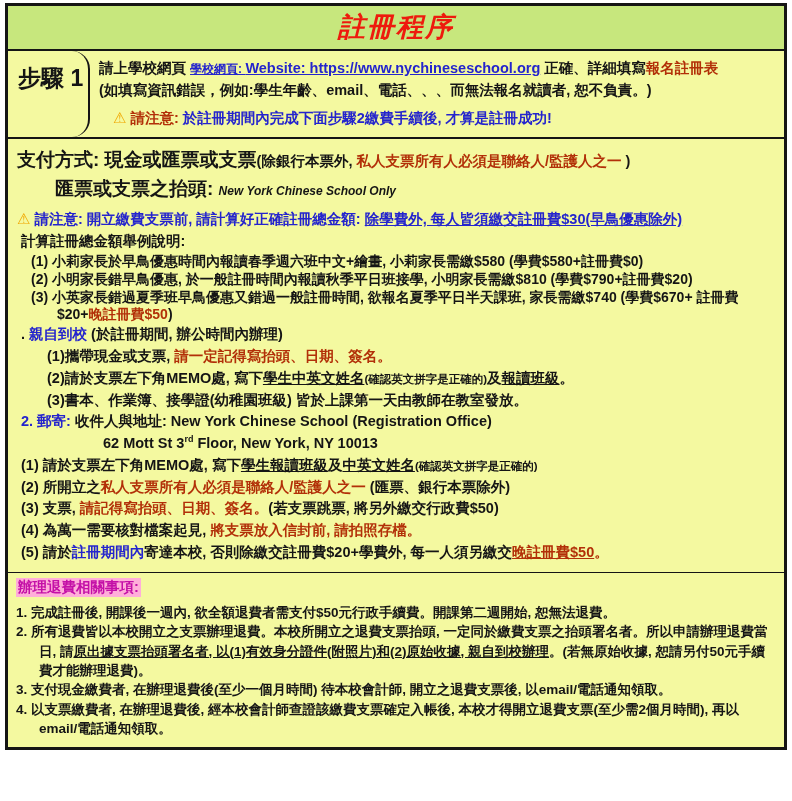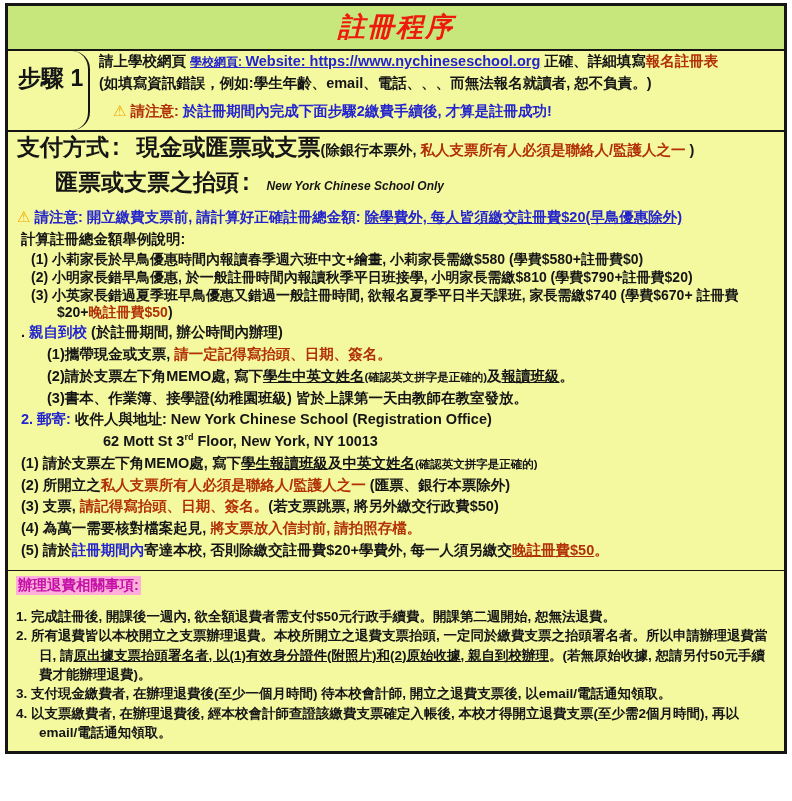--- a/index.html
+++ b/index.html
@@ -2,45 +2,45 @@
 <html style="--red: #b23008; --blue: #2424cd; --title-red: #ee1a0d; --magenta: #c410a7; --highlight-pink: #ffaed9; --cell-bg: #f4f9a0; --title-bg: #c7e77d; --border: #151515; --warn-orange: #f0a800;"><head>
 <meta charset="utf-8">
 <style>
   html,body{margin:0;padding:0;background:#ffffff;}
   body{width:792px;height:801px;font-family:"Liberation Sans","DejaVu Sans",sans-serif;font-weight:bold;color:#151515;}
   .doc{width:776px;margin:3px auto 0;border:3px solid var(--border);background:var(--cell-bg);}
   .title-row{background:var(--title-bg);border-bottom:2px solid var(--border);text-align:center;padding:3px 0 4px;font-style:italic;}
   .title-row span{font-size:27px;color:var(--title-red);letter-spacing:2px;}
   .step-row{display:flex;border-bottom:2px solid var(--border);}
   .step-label{width:82px;flex:0 0 82px;border-right:2px solid var(--border);font-size:23px;padding:12px 0 0 10px;box-sizing:border-box;border-radius:18px;}
-  .step-body{flex:1 1 auto;padding:0 8px 8px 9px;min-width:0;}
+  .step-body{flex:1 1 auto;padding:7px 8px 8px 9px;min-width:0;}
   .ln{font-size:14.5px;line-height:1.5;}
   .tight .ln{line-height:1.28;font-size:14px;}
   .warn-icon{color:var(--warn-orange);font-size:15px;margin-right:4px;}
   .sg-k{}
-  .sg-big{font-size:23px;font-family:Liberation Mono, monospace;}
+  .sg-big{font-size:19px;}
   .sg-r{color:var(--red);}
   .sg-b{color:var(--blue);}
   .sg-bu{color:var(--blue);text-decoration:underline;}
   .sg-bus{color:var(--blue);text-decoration:underline;font-size:12px;}
   .sg-ru{color:var(--red);text-decoration:underline;}
   .sg-u{text-decoration:underline;}
   .sg-iu{font-style:italic;font-size:12px;}
   .sg-sm{font-size:11.5px;}
   .sg-sup{font-size:9px;}
   .ind1{margin-left:4px;}
   .ind2{margin-left:14px;}
   .ind3{margin-left:30px;}
   .ind-head{margin-left:38px;}
   .ind-addr{margin-left:86px;}
   .hang{padding-left:26px;text-indent:-26px;}
   .gap-sm{margin-top:5px;}
   .gap-lg{margin-top:34px;}
   .refund{border-top:1px solid var(--border);padding:5px 10px 8px 8px;}
-  .refund-head{display:inline-block;background:var(--highlight-pink);color:var(--magenta);font-size:14.5px;padding:0 2px;margin-bottom:12px;}
+  .refund-head{display:inline-block;background:var(--highlight-pink);color:var(--magenta);font-size:14.5px;padding:0 2px;margin-bottom:6px;}
   .refund .ln{font-size:13.5px;line-height:1.44;}
   .r-item{padding-left:23px;text-indent:-23px;}
   a.weblink{cursor:pointer;}
 </style>
 </head>
 <body>
 
 <div class="doc">
 
   <div class="title-row">
@@ -53,21 +53,21 @@
       <div class="ln"><span><span class="sg-k">請上學校網頁 </span></span><a class="weblink"><span class="sg-bus">學校網頁: </span><span class="sg-bu">Website: https://www.nychineseschool.org</span></a><span><span class="sg-k"> 正確、詳細填寫</span><span class="sg-r">報名註冊表</span></span></div>
       <div class="ln"><span class="sg-k">(如填寫資訊錯誤，例如:學生年齡、email、電話、、、而無法報名就讀者, 恕不負責。)</span></div>
       <div class="ln ind2 gap-sm"><span class="warn-icon">⚠</span><span><span class="sg-r">請注意: </span><span class="sg-b">於註冊期間內完成下面步驟2繳費手續後, 才算是註冊成功!</span></span></div>
     </div>
   </div>
 
   <div class="step-row" style="border-bottom:none;">
     <div class="step-body">
       <div class="ln"><span class="sg-big">支付方式: 現金或匯票或支票</span><span class="sg-k">(除銀行本票外, </span><span class="sg-r">私人支票所有人必須是聯絡人/監護人之一</span><span class="sg-k"> )</span></div>
       <div class="ln ind-head"><span class="sg-big">匯票或支票之抬頭: </span><span class="sg-iu">New York Chinese School Only</span></div>
-      <div class="ln gap-sm"><span class="warn-icon">⚠</span><span><span class="sg-b">請注意: 開立繳費支票前, 請計算好正確註冊總金額: </span><span class="sg-bu">除學費外, 每人皆須繳交註冊費$20(早鳥優惠除外)</span></span></div>
+      <div class="ln gap-sm"><span class="warn-icon">⚠</span><span><span class="sg-b">請注意: 開立繳費支票前, 請計算好正確註冊總金額: </span><span class="sg-bu">除學費外, 每人皆須繳交註冊費$30(早鳥優惠除外)</span></span></div>
       <div class="ln ind1"><span class="sg-k">計算註冊總金額舉例說明:</span></div>
       <div class="tight ind2">
         <div class="ln hang"><span class="sg-k">(1) 小莉家長於早鳥優惠時間內報讀春季週六班中文+繪畫, 小莉家長需繳$580 (學費$580+註冊費$0)</span></div>
         <div class="ln hang"><span class="sg-k">(2) 小明家長錯早鳥優惠, 於一般註冊時間內報讀秋季平日班接學, 小明家長需繳$810 (學費$790+註冊費$20)</span></div>
         <div class="ln hang"><span class="sg-k">(3) 小英家長錯過夏季班早鳥優惠又錯過一般註冊時間, 欲報名夏季平日半天課班, 家長需繳$740 (學費$670+ 註冊費$20+</span><span class="sg-r">晚註冊費$50</span><span class="sg-k">)</span></div>
       </div>
       <div class="ln ind1"><span class="sg-k">.  </span><span class="sg-b">親自到校</span><span class="sg-k"> (於註冊期間, 辦公時間內辦理)</span></div>
       <div class="ln ind3"><span class="sg-k">(1)攜帶現金或支票, </span><span class="sg-r">請一定記得寫抬頭、日期、簽名。</span></div>
       <div class="ln ind3"><span class="sg-k">(2)請於支票左下角MEMO處, 寫下</span><span class="sg-u">學生中英文姓名</span><span class="sg-sm">(確認英文拼字是正確的)</span><span class="sg-k">及</span><span class="sg-u">報讀班級</span><span class="sg-k">。</span></div>
       <div class="ln ind3"><span class="sg-k">(3)書本、作業簿、接學證(幼稚園班級) 皆於上課第一天由教師在教室發放。</span></div>

